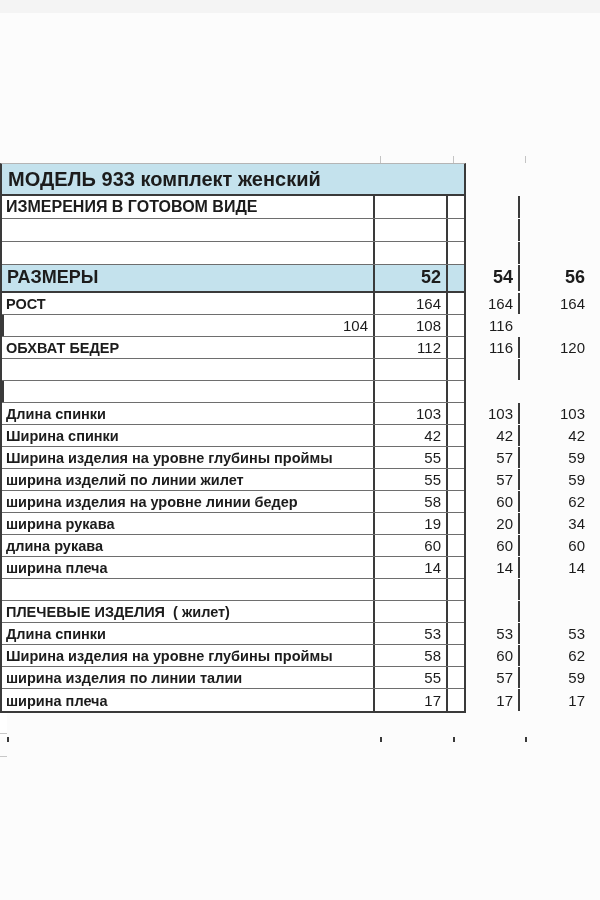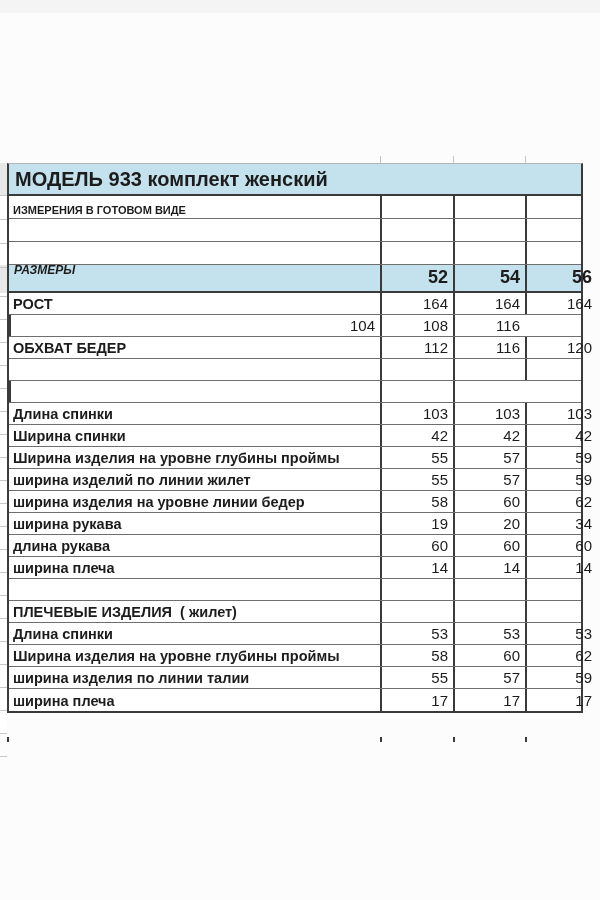--- a/index.html
+++ b/index.html
@@ -17,41 +17,41 @@
   #gutter { position:absolute; left:0; top:163px; width:7px; height:574px; background:#ffffff; }
   #gutter .g-line { position:absolute; left:0; width:7px; height:1px; background:#c8c8c8; }
   #gutter .g-fill { position:absolute; left:0; width:7px; background:#e8e8e8; }
 
   
   .stub-top { position:absolute; top:156px; width:1px; height:7px; background:#c4c4c4; }
   
   .stub-bot { position:absolute; top:737px; width:2px; height:5px; background:#3a3a3a; }
 
   #sheet {
-    position:absolute; left:7px; top:163px; width:576px;
+    position:absolute; left:0; top:163px; width:466px;
     border-left:2px solid #3a3a3a; border-right:2px solid #3a3a3a;
     border-top:1px solid #b5b5b5; border-bottom:2px solid #3a3a3a;
     background:#ffffff;
   }
   .row { display:grid; grid-template-columns:371px 73px 72px 72px; border-bottom:1px solid #6e6e6e; }
   .row.thick { border-bottom:2px solid #3a3a3a; }
   .row.blue { background:#c4e2ed; }
   .row.h-title { height:32px; display:block; }
   .row.h-sub { height:23px; }
   .row.h-sizes { height:28px; }
   .row.h-data { height:22px; }
   .row:last-child { border-bottom:none; }
 
   .cell { display:flex; align-items:flex-end; overflow:hidden; }
   .cell.label { padding:0 2px 2px 4px; font-weight:bold; font-size:14.5px; white-space:pre; }
   .cell.val { justify-content:flex-end; padding:0 5px 2px 0; font-size:15px; border-left:2px solid #3a3a3a; font-variant-numeric:tabular-nums; }
   .row.h-sizes .cell.val { font-weight:bold; font-size:18px; padding-bottom:3px; }
-  .row.h-sizes .cell.label { font-size:12px; padding-left:5px; padding-bottom:14px;font-style:italic; }
+  .row.h-sizes .cell.label { font-size:18px; padding-left:5px; padding-bottom:3px; }
   .title-cell { height:100%; display:flex; align-items:center; padding-left:6px; font-weight:bold; font-size:20px; white-space:pre; }
-  .cell.sub-label { font-size:11px; }
+  .cell.sub-label { font-size:16px; }
 </style>
 </head>
 <body>
 
 <div class="top-strip"></div>
 
 <div class="stub-top" style="left:380px"></div>
 <div class="stub-top" style="left:453px"></div>
 <div class="stub-top" style="left:525px"></div>
 

